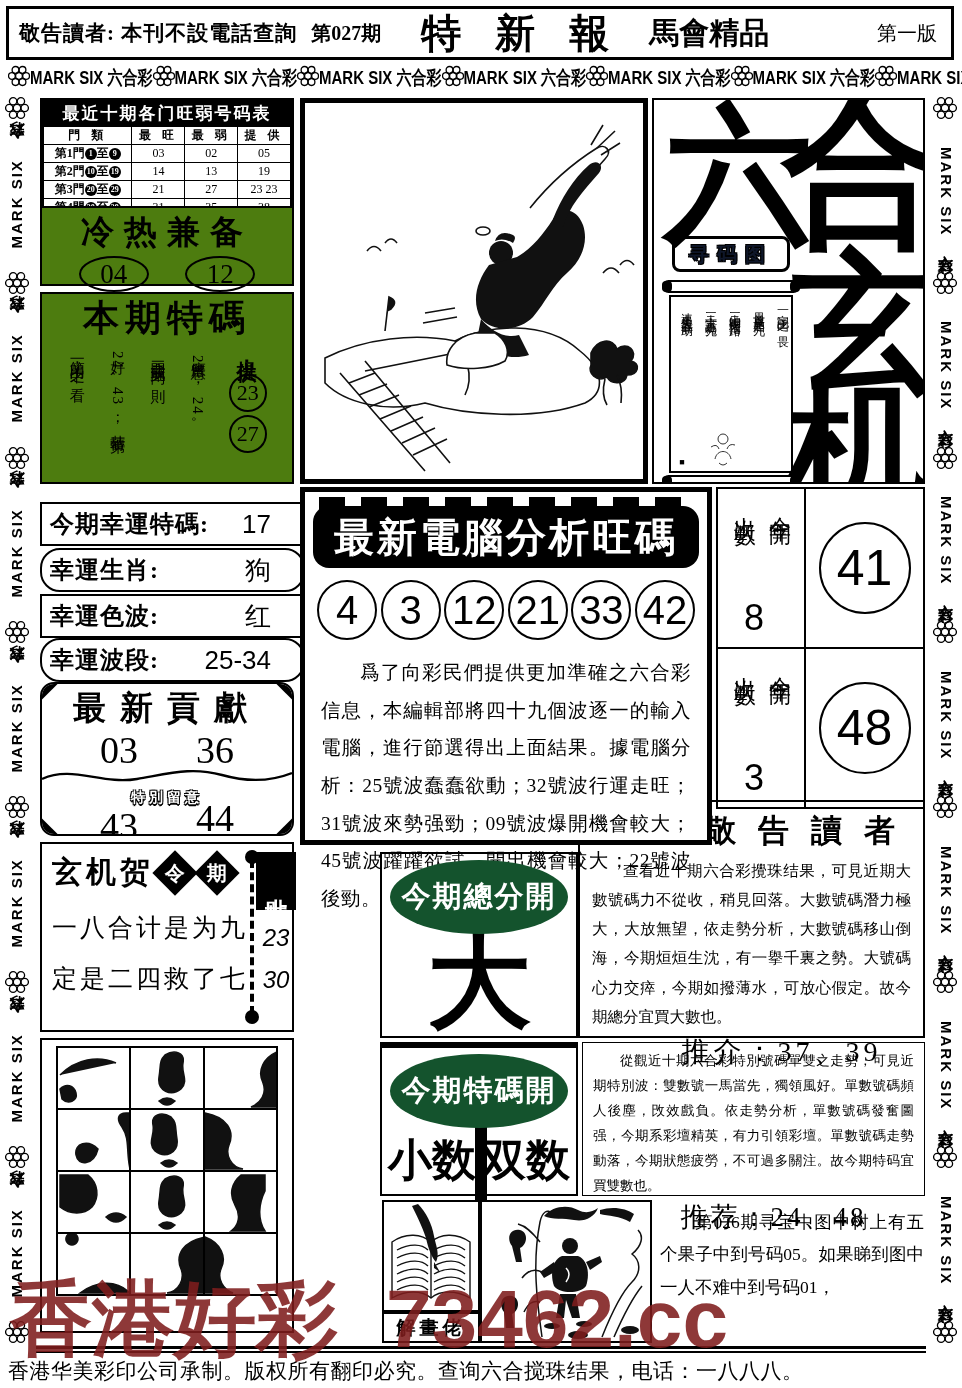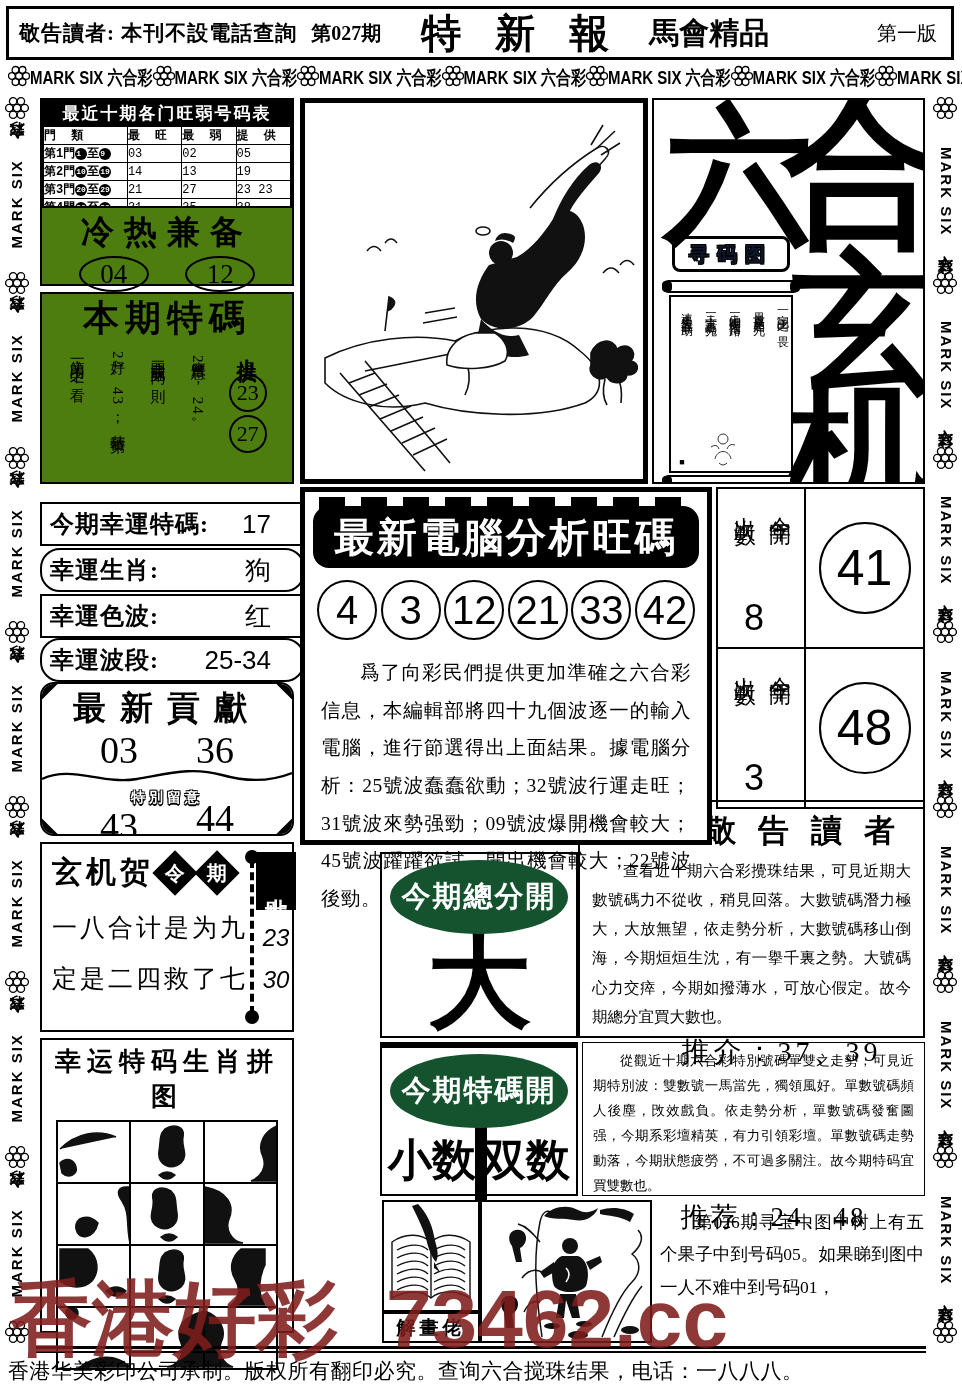--- a/index.html
+++ b/index.html
@@ -32,22 +32,22 @@
   #left-strip { left:1px; } #right-strip { left:929px; }
   .vstrip .mark-label { writing-mode:vertical-rl; text-orientation:mixed; transform:none; letter-spacing:2px; }
   #left-strip .mark-label { transform:rotate(180deg); }
   .flower-icon { flex:0 0 auto; }
 
   
   #stats-table { left:40px; top:98px; width:254px; border:3px solid #000; }
   #stats-title { background:#000; color:#fff; text-align:center; font-weight:bold;
     font-size:17px; letter-spacing:2px; padding:1px 0; }
   #stats-table table { width:100%; border-collapse:collapse; }
-  #stats-table th, #stats-table td { border:1px solid #000; font-size:12px; text-align:left;
-    padding:0; height:15px; font-family:Liberation Mono, monospace; }
+  #stats-table th, #stats-table td { border:1px solid #000; font-size:12px; text-align:center;
+    padding:0; height:15px; font-family:Liberation Serif, serif; }
   #stats-table th { font-weight:bold; letter-spacing:4px; }
   td.gate-cell { font-weight:bold; white-space:nowrap; letter-spacing:0; }
   .bdot { display:inline-block; background:#000; color:#fff; border-radius:8px;
     min-width:12px; height:12px; line-height:12px; font-size:8px; padding:0 1px; vertical-align:1px; }
 
   
   #coldhot-box { left:40px; top:206px; width:254px; height:80px; }
   #coldhot-title { font-size:33px; font-weight:bold; text-align:center; letter-spacing:10px; margin-top:2px; }
   #coldhot-nums { display:flex; justify-content:space-evenly; margin-top:1px; }
   .oval-num { width:70px; height:36px; border:2px solid #000; border-radius:50%;
@@ -585,21 +585,20 @@
     </div>
     <div id="mystery-divider"></div>
     <div id="mystery-side">
       <div id="tip-box">贴士</div>
       <div class="tip-num">23</div>
       <div class="tip-num">30</div>
     </div>
   </div>
 
   <div class="abs" id="puzzle-box">
-    <div id="puzzle-title">幸运特码生肖拼图</div>
     <div id="puzzle-grid">
         <div class="puzzle-piece">
           <svg width="74" height="62" viewBox="0 0 74 60">
             <g>
               <path d="M2,26 C18,10 40,6 58,14 M2,40 C8,34 16,36 18,44 C20,52 10,56 4,50 Z" fill="#111" stroke="#111" stroke-width="1.5"></path>
             </g>
           </svg>
         </div>
         <div class="puzzle-piece">
           <svg width="74" height="62" viewBox="0 0 74 60">

